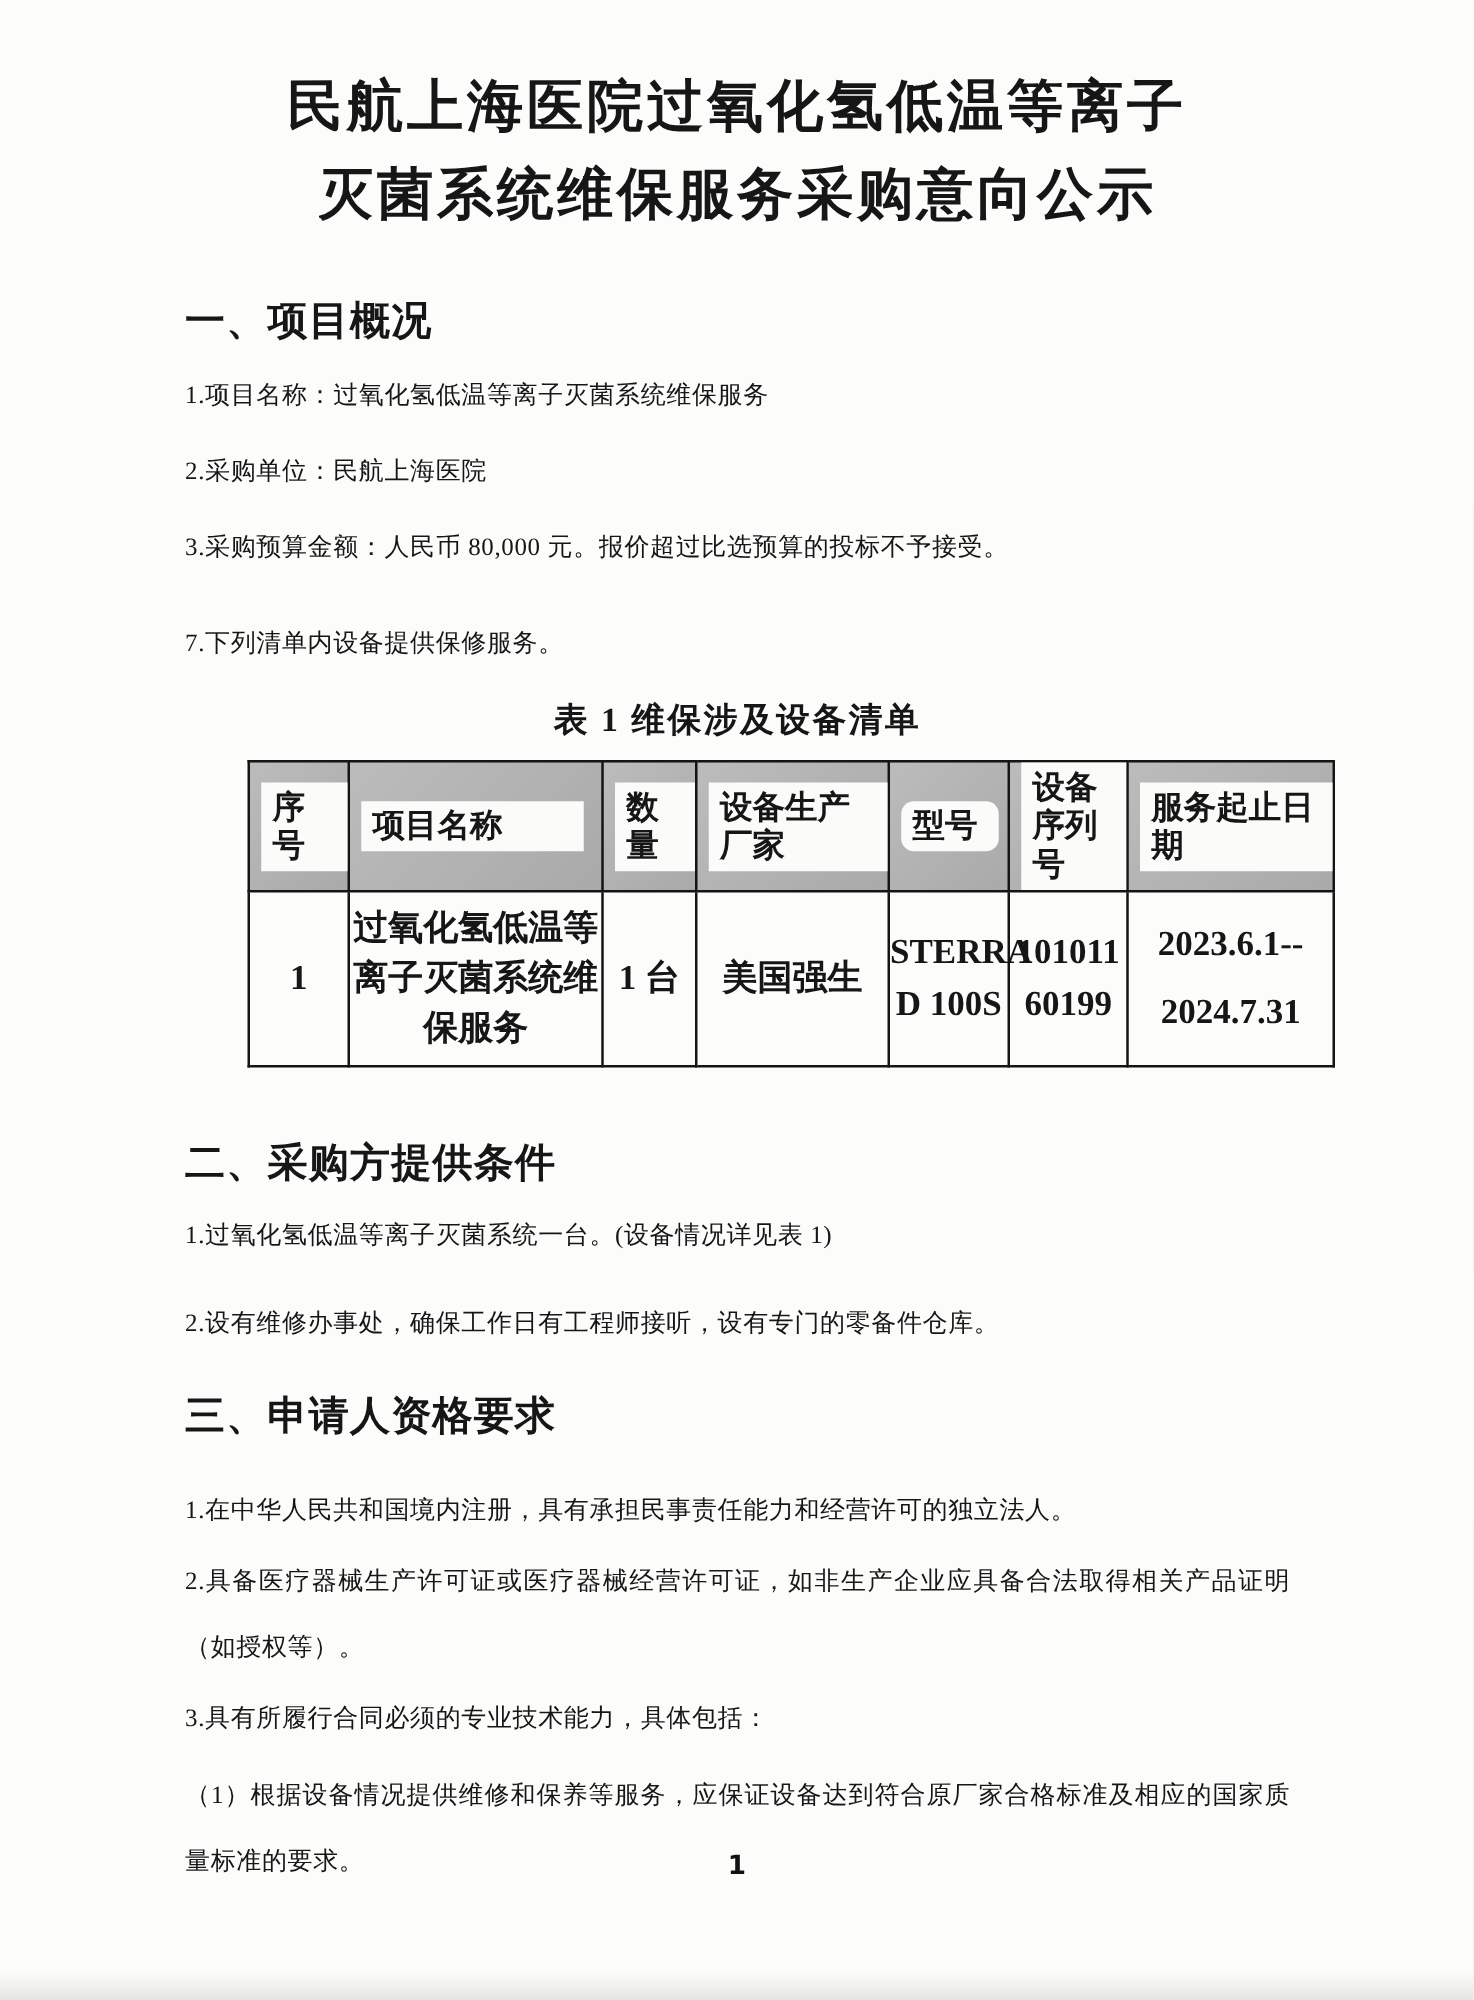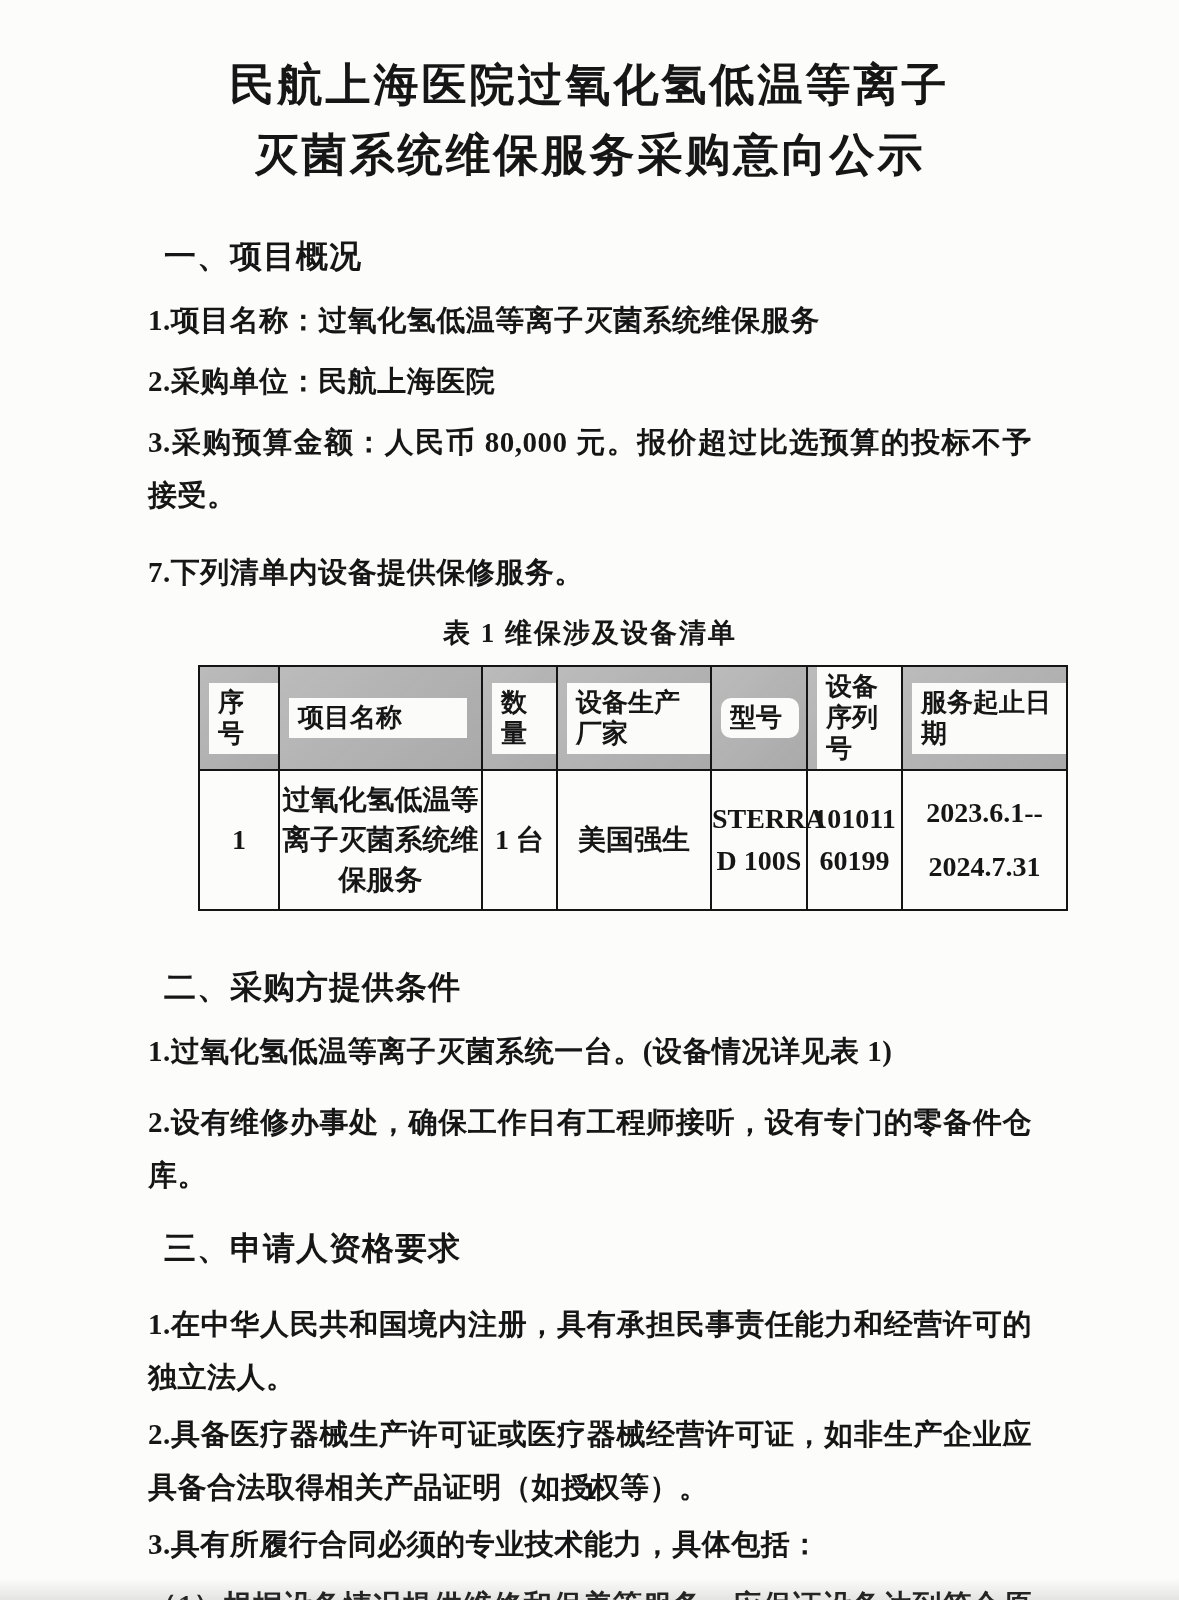--- a/index.html
+++ b/index.html
@@ -35,30 +35,30 @@
     font-weight: 900;
     line-height: 70px;
     letter-spacing: 3px;
   }
 
   .content {
     padding: 0 147px 0 148px; 
   }
 
   .sec-heading {
-    margin: 16px;
+    margin: 0;
     font-size: 32px;
     font-weight: 800;
     line-height: 44px;
     letter-spacing: 1px;
   }
   .para {
     margin: 0;
-    font-size: 29px;
-    font-weight: 700;
+    font-size: 20px;
+    font-weight: 400;
     line-height: 53px;
     text-align: justify;
     letter-spacing: 0.5px;
   }
 
   .mt-s1-head  { margin-top: 44px; }
   .mt-p1       { margin-top: 12px; }
   .mt-p2       { margin-top: 8px;  }
   .mt-p3       { margin-top: 8px;  }
   .mt-p4       { margin-top: 24px; }

